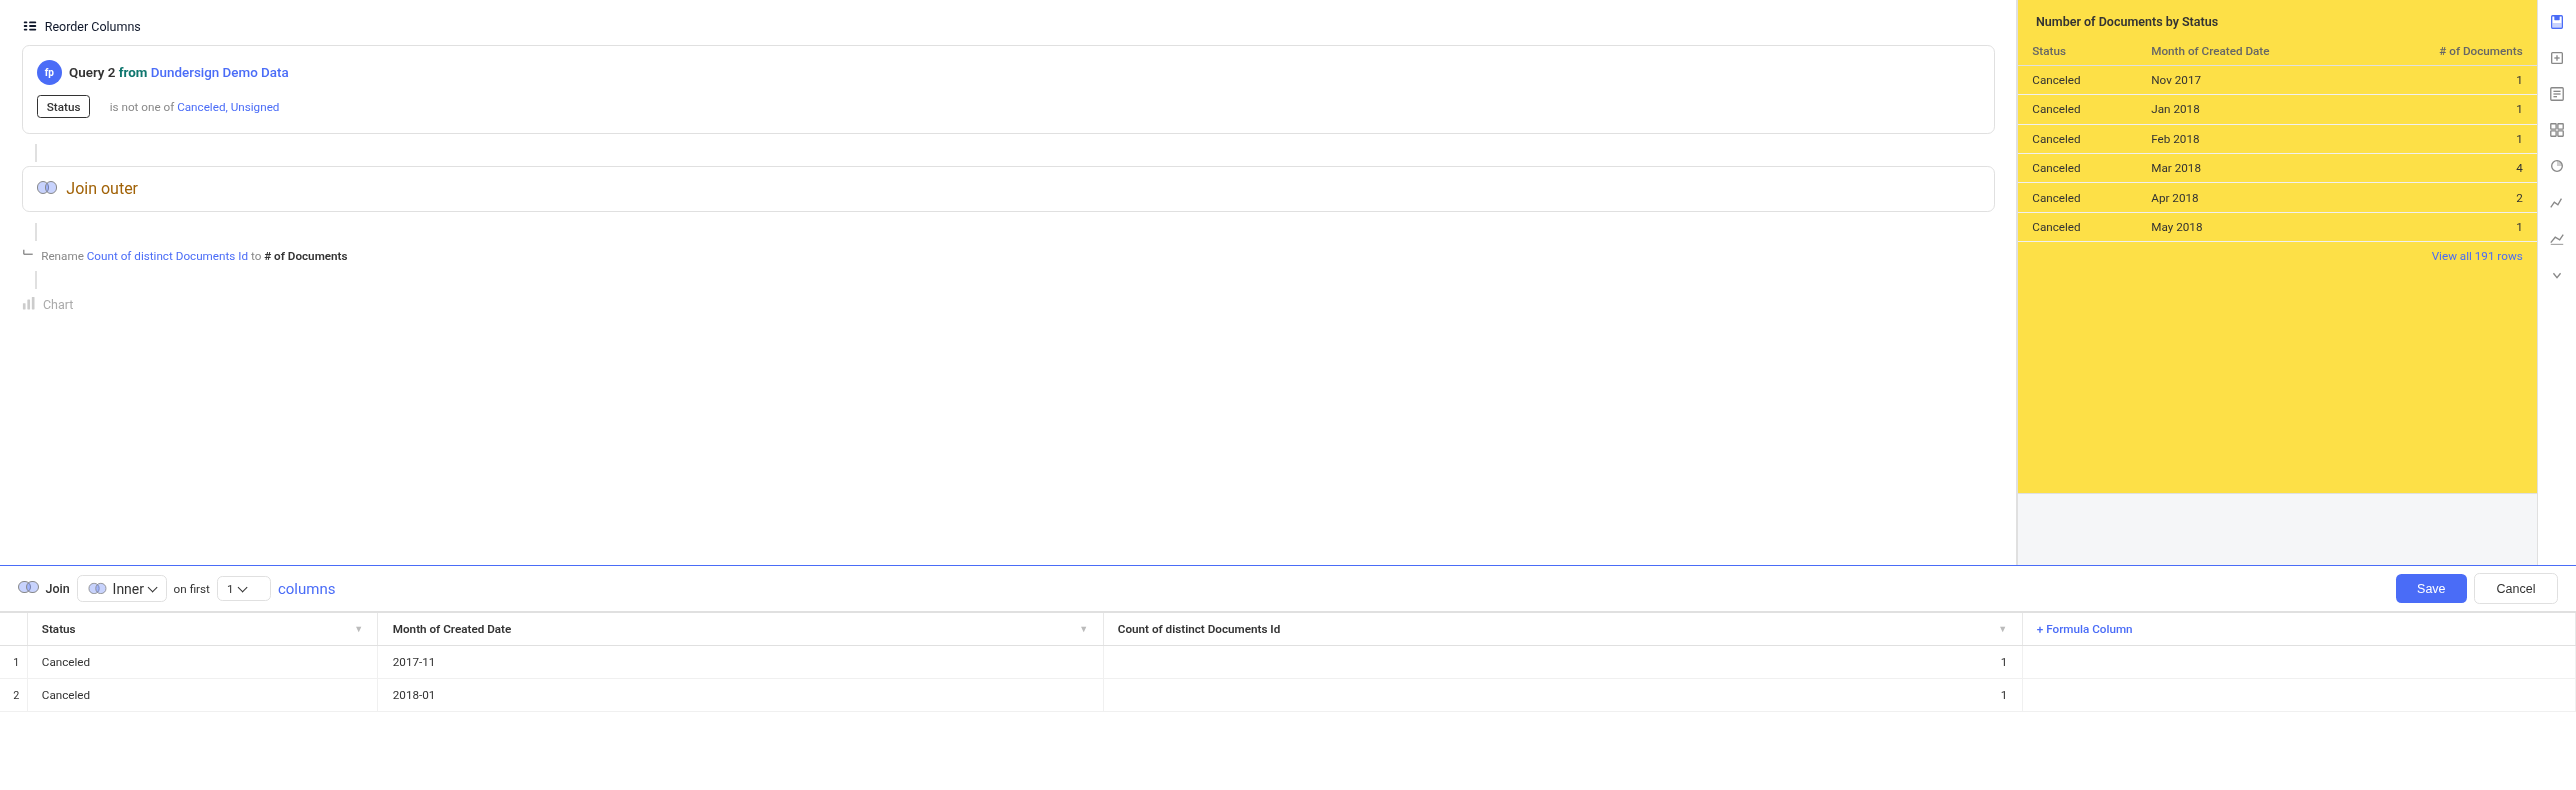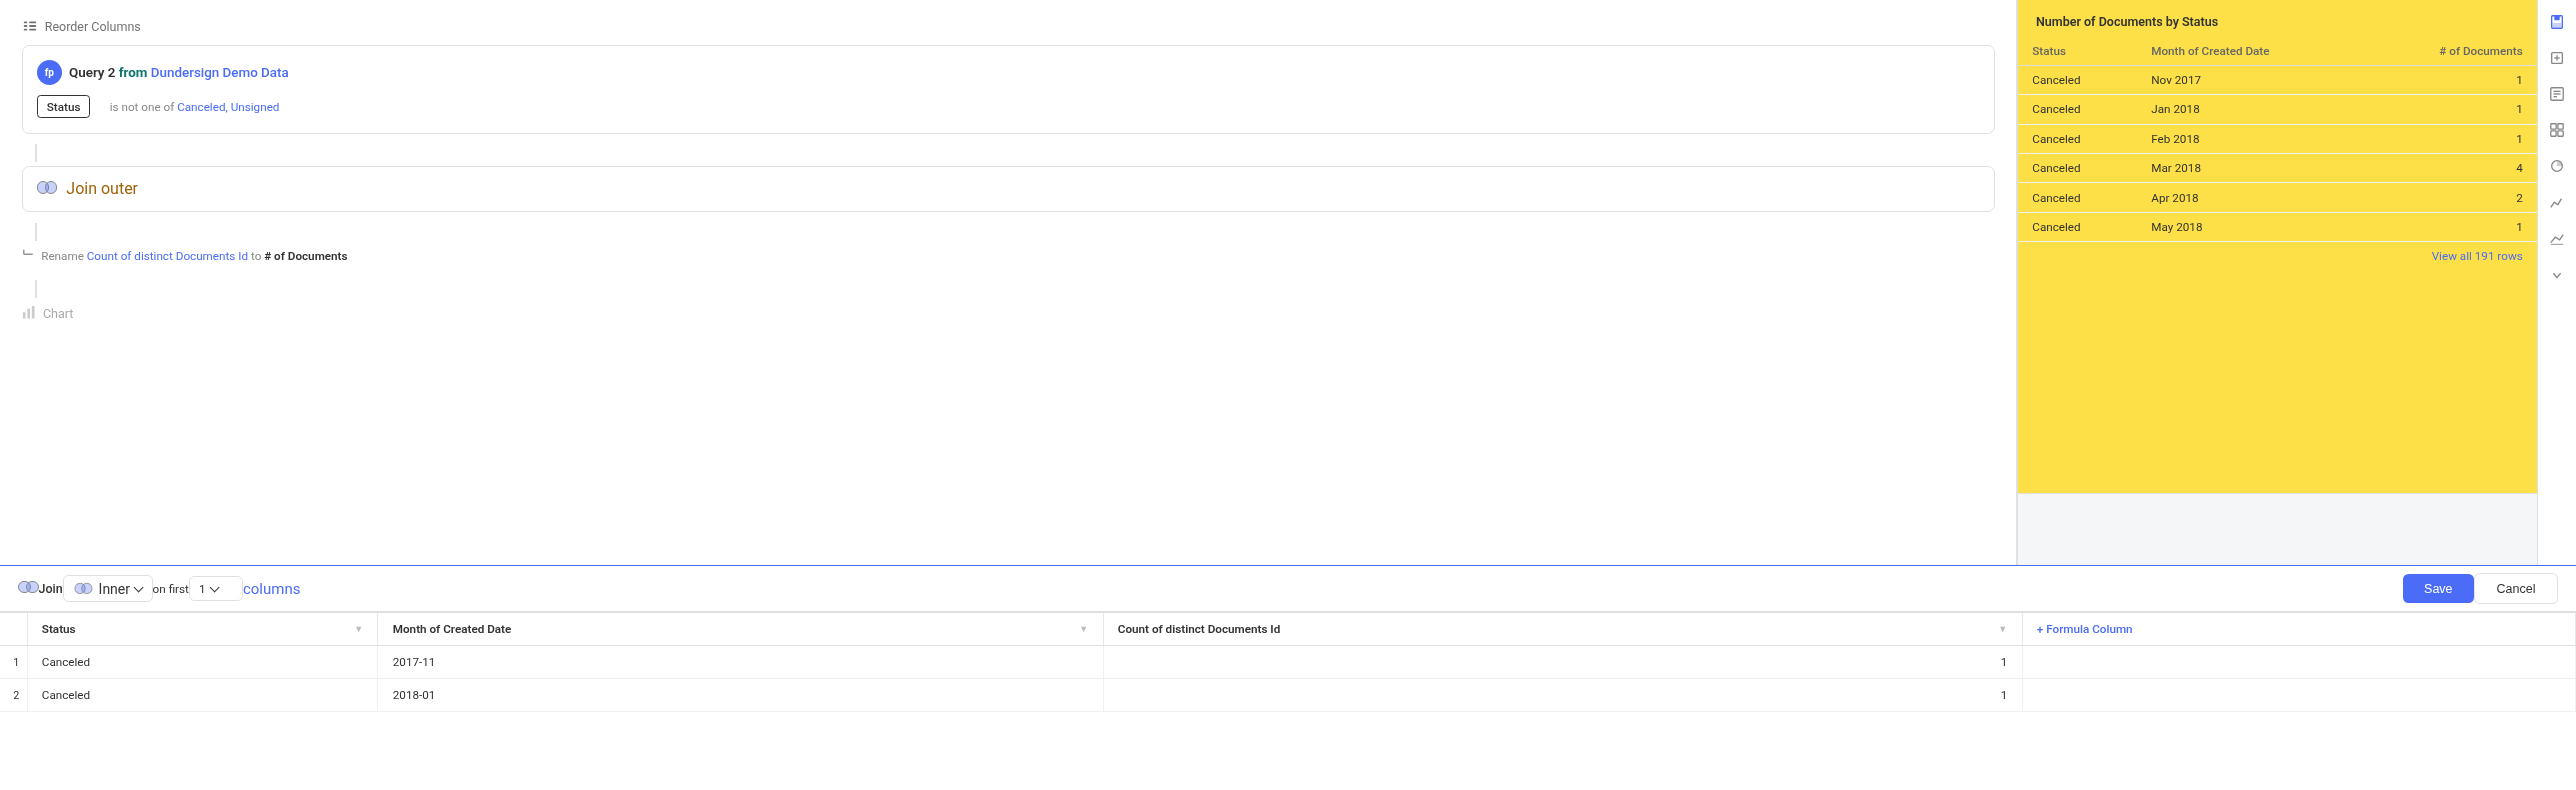--- a/index.html
+++ b/index.html
@@ -40,21 +40,21 @@
       width: 1.8px;
       background: #e0e0e0;
       height: 18px;
       margin-left: 13.4px;
       margin-bottom: 3.6px;
     }
 
     .reorder-columns {
       display: flex;
       align-items: center;
-      color: #737373;
+      color: #0f172a;
       font-size: 12.5px;
       cursor: pointer;
       margin-bottom: 10.8px;
     }
 
     .reorder-columns svg {
       margin-right: 7.2px;
     }
 
     .query-block {
@@ -144,21 +144,21 @@
 
     .join-outer-label {
       font-size: 16px;
       color: #a16207;
       font-weight: 400;
     }
 
     .rename-block {
       display: flex;
       align-items: center;
-      margin-bottom: 13px;
+      margin-bottom: 4px;
       padding: 3.6px 0;
     }
 
     .rename-icon {
       margin-right: 7.2px;
       color: #888;
     }
 
     .rename-text {
       font-size: 11.7px;
@@ -278,21 +278,21 @@
 
     
     .join-bar {
       height: 47px;
       background: #fff;
       border-top: 1.8px solid #4a6cf7;
       border-bottom: 0.9px solid #e0e0e0;
       display: flex;
       align-items: center;
       padding: 0 18px;
-      gap: 0;
+      gap: 7px;
     }
 
     .join-label {
       font-size: 12.5px;
       color: #333;
       font-weight: 500;
     }
 
     .join-type-btn {
       display: flex;

